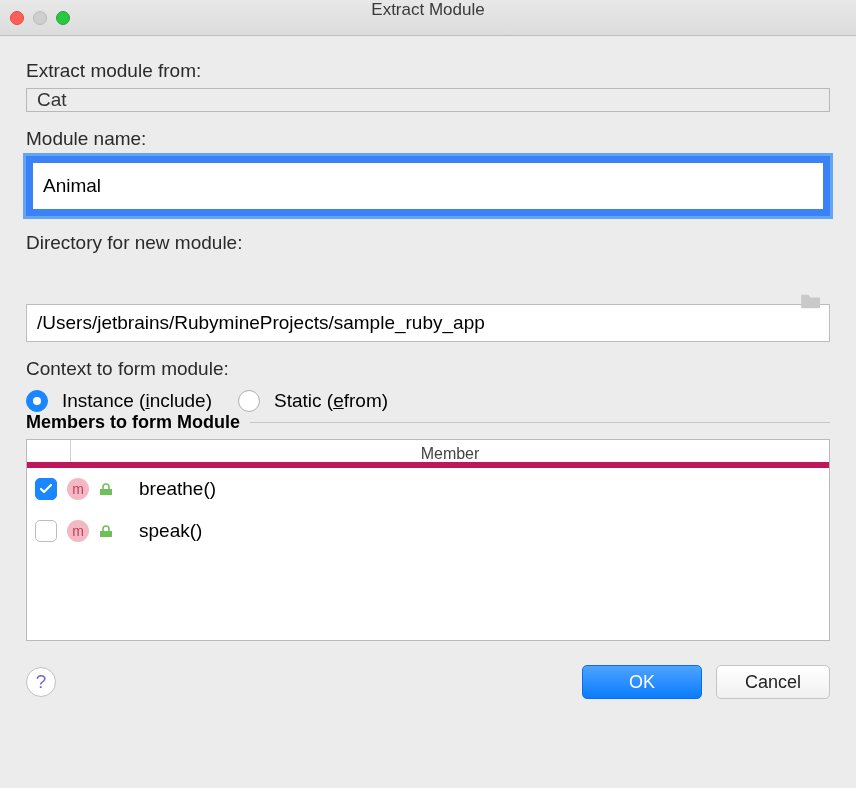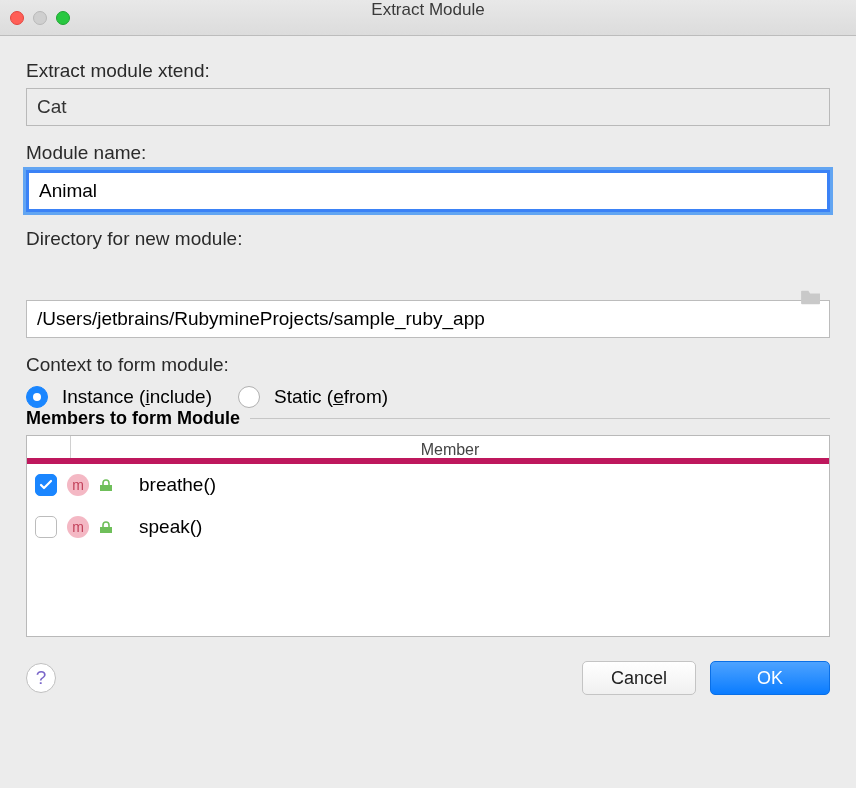--- a/index.html
+++ b/index.html
@@ -23,34 +23,34 @@
     .tl { width: 14px; height: 14px; border-radius: 50%; }
     .tl.red { background: #ff5f57; border: 0.5px solid #e24640; }
     .tl.yellow { background: #cfcfcf; border: 0.5px solid #b8b8b8; }
     .tl.green { background: #28c840; border: 0.5px solid #1fa533; }
     .title { position: absolute; left: 0; right: 0; text-align: center; font-size: 17px; color: #3a3a3a; }
     .content { padding: 20px 26px 18px 26px; }
     .label { font-size: 19px; color: #2a2a2a; margin-bottom: 6px; margin-top: 16px; }
     .label:first-child { margin-top: 4px; }
     .ro-field {
       width: 100%;
-      height: 38px;
+      height: 24px;
       background: #ececec;
       border: 1px solid #b9b9b9;
       padding: 0 10px;
       font-size: 19px;
       color: #333;
       display: flex;
       align-items: center;
     }
     .input-wrap { position: relative; }
     .txt-in {
       width: 100%;
-      height: 42px;
-      border: 3px solid #3b82f6;
+      height: 60px;
+      border: 7px solid #3b82f6;
       background: #fff;
       font-size: 19px;
       padding: 0 10px;
       outline: none;
     }
     .txt-in.focus {
       box-shadow: 0 0 0 3px rgba(83,157,243,0.9);
     }
     .dir-wrap { position: relative; }
     .dir-in {
@@ -115,21 +115,21 @@
   <div class="traffic">
     <div class="tl red"></div>
     <div class="tl yellow"></div>
     <div class="tl green"></div>
   </div>
   <div class="title">Extract Module</div>
 </div>
 
 <div class="content">
 
-  <div class="label">Extract module xtend:</div>
+  <div class="label">Extract module from:</div>
   <div class="ro-field">
     <span>Cat</span>
   </div>
 
   <div class="label">Module name:</div>
   <div class="input-wrap">
     <input class="txt-in focus" type="text" value="Animal" style="">
   </div>
 
   <div class="label">Directory for new module:</div>
@@ -182,18 +182,18 @@
             <path d="M4 7V5a3 3 0 0 1 6 0v2" stroke="#6fbf5a" stroke-width="1.6" fill="none"></path>
           </svg>
         <span class="member-name">speak()</span>
       </div>
     </div>
   </div>
 
   <div class="footer">
     <div class="help">?</div>
     <div class="btns">
+      <button class="btn primary">OK</button>
       <button class="btn">Cancel</button>
-      <button class="btn primary">OK</button>
     </div>
   </div>
 
 </div>
 
 </body></html>

